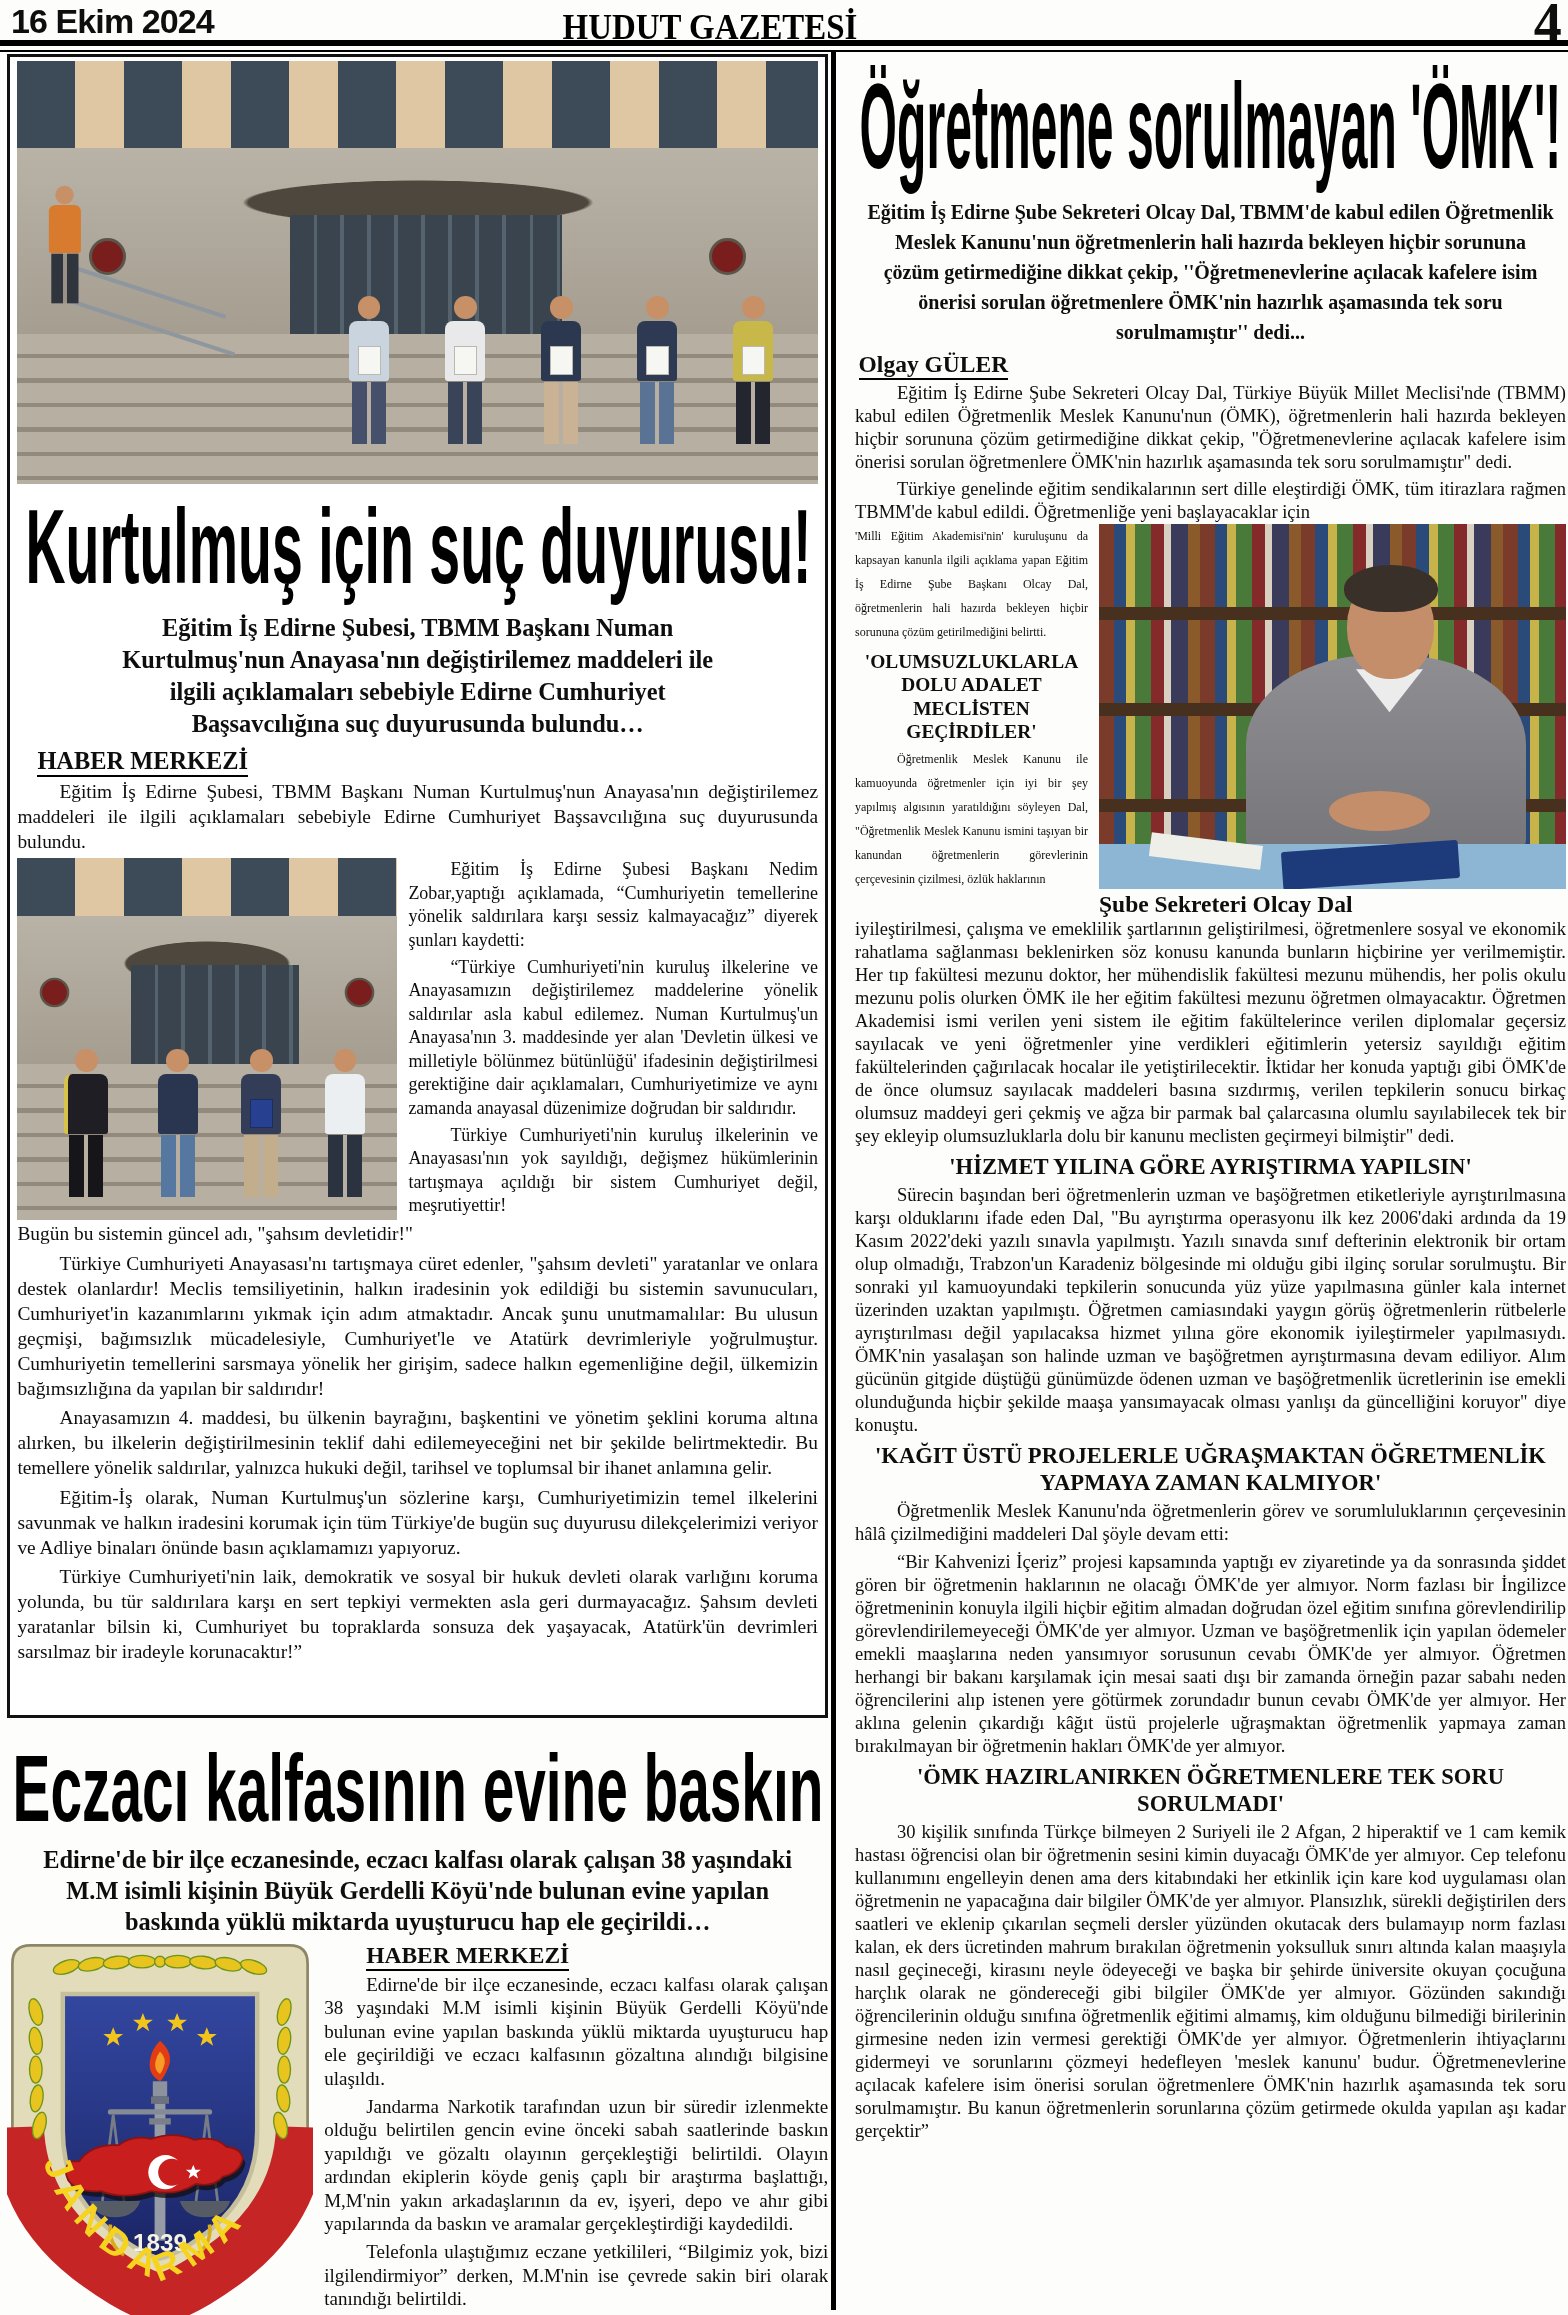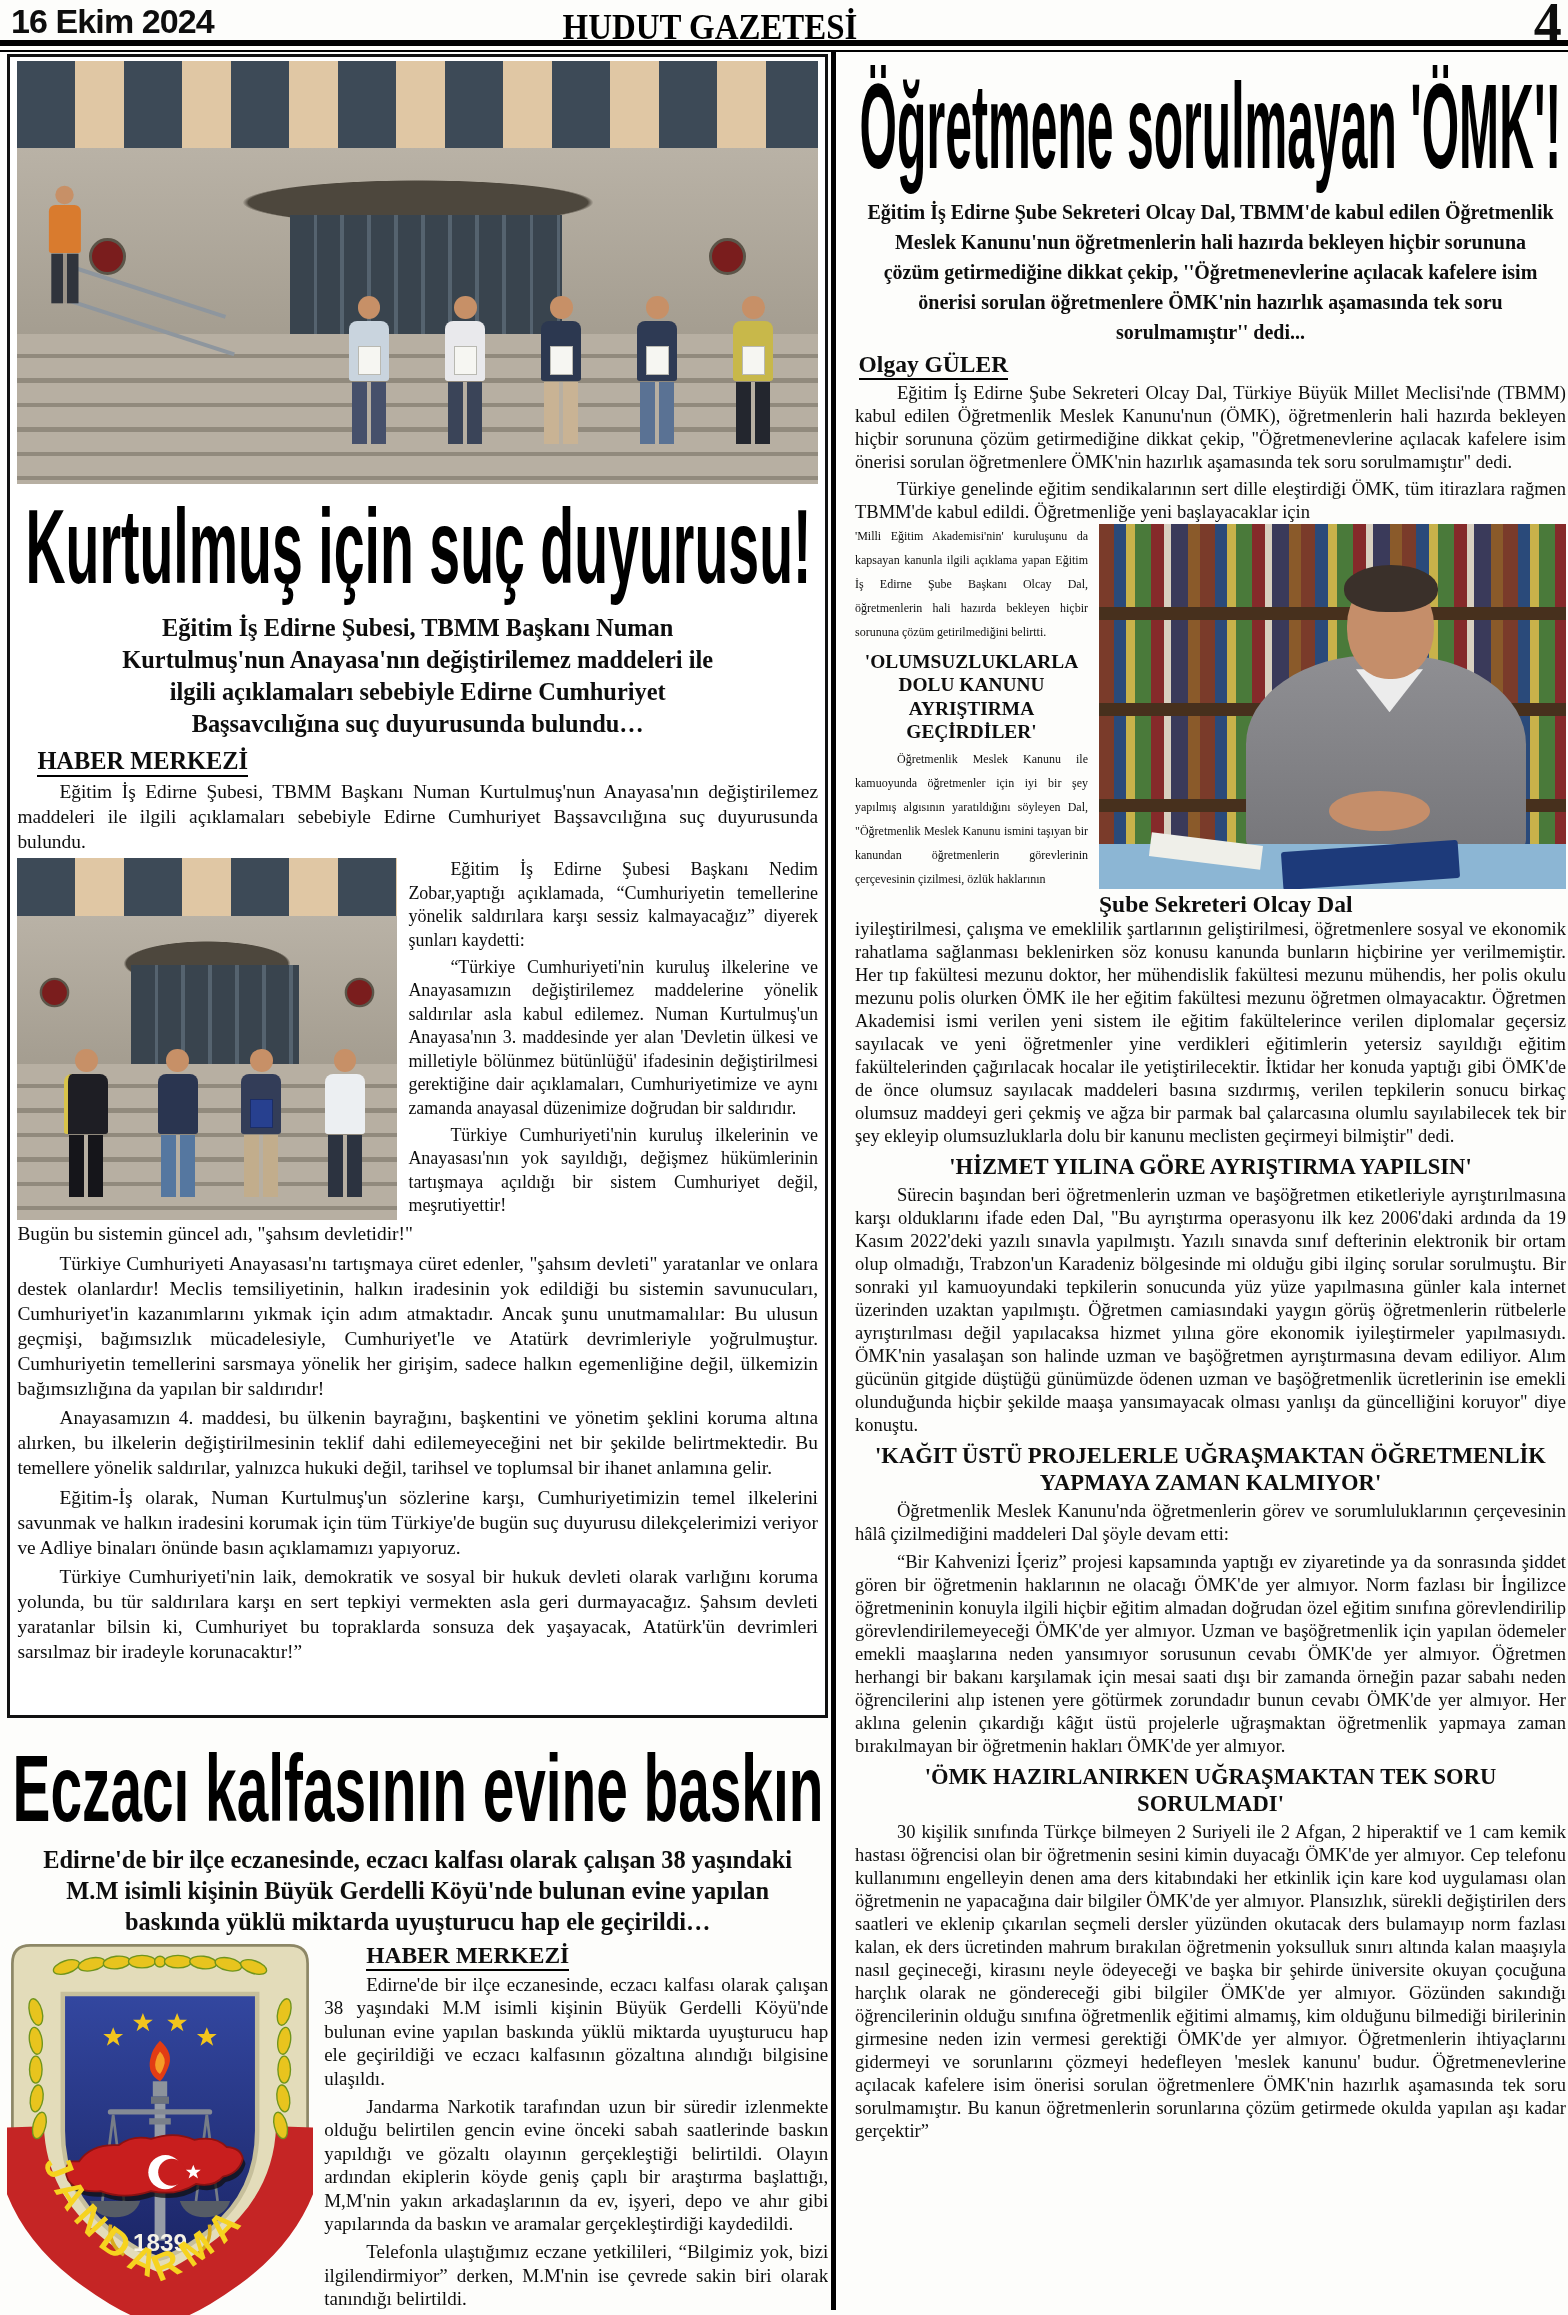--- a/index.html
+++ b/index.html
@@ -310,21 +310,21 @@
     <svg class="hl" width="709" height="138" viewBox="0 0 784 152">
       <text x="392" y="124" text-anchor="middle" font-size="134" textLength="776" lengthAdjust="spacingAndGlyphs">Öğretmene sorulmayan 'ÖMK'!</text>
     </svg>
     <div class="lead a2-lead">Eğitim İş Edirne Şube Sekreteri Olcay Dal, TBMM'de kabul edilen Öğretmenlik Meslek Kanunu'nun  öğretmenlerin hali hazırda bekleyen hiçbir sorununa çözüm getirmediğine dikkat çekip, ''Öğretmenevlerine açılacak kafelere isim önerisi sorulan öğretmenlere ÖMK'nin hazırlık aşamasında tek soru sorulmamıştır'' dedi...</div>
     <div><span class="byline a2-by">Olgay GÜLER</span></div>
     <p class="body">Eğitim İş Edirne Şube Sekreteri Olcay Dal, Türkiye Büyük Millet Meclisi'nde (TBMM) kabul edilen Öğretmenlik Meslek Kanunu'nun (ÖMK), öğretmenlerin hali hazırda bekleyen hiçbir sorununa çözüm getirmediğine dikkat çekip, "Öğretmenevlerine açılacak kafelere isim önerisi sorulan öğretmenlere ÖMK'nin hazırlık aşamasında tek soru sorulmamıştır" dedi.</p>
     <p class="body" style="margin-bottom:0;">Türkiye genelinde eğitim sendikalarının sert dille eleştirdiği ÖMK, tüm itirazlara rağmen TBMM'de kabul edildi. Öğretmenliğe yeni başlayacaklar için</p>
     <div class="row">
       <div class="narrow gap-r">
         <p class="body noind">'Milli Eğitim Akademisi'nin' kuruluşunu da kapsayan kanunla ilgili açıklama yapan Eğitim İş Edirne Şube Başkanı Olcay Dal, öğretmenlerin hali hazırda bekleyen hiçbir sorununa çözüm getirilmediğini belirtti.</p>
-        <div class="subhead">'OLUMSUZLUKLARLA DOLU KANUNU AYRIŞTIRMA GEÇİRDİLER'</div>
+        <div class="subhead">'OLUMSUZLUKLARLA DOLU ADALET MECLİSTEN GEÇİRDİLER'</div>
         <p class="body">Öğretmenlik Meslek Kanunu ile kamuoyunda öğretmenler için iyi bir şey yapılmış algısının yaratıldığını söyleyen Dal, "Öğretmenlik Meslek Kanunu ismini taşıyan bir kanundan öğretmenlerin görevlerinin çerçevesinin çizilmesi, özlük haklarının</p>
       </div>
       <div class="ph3wrap">
         <div class="ph3">
           <div class="shelves"></div>
           <div class="dal-torso"></div>
           <div class="dal-collar"></div>
           <div class="dal-head"></div>
           <div class="dal-hair"></div>
           <div class="dal-hands"></div>
@@ -334,18 +334,18 @@
         </div>
         <div class="caption">Şube Sekreteri Olcay Dal</div>
       </div>
     </div>
     <p class="body noind">iyileştirilmesi, çalışma ve emeklilik şartlarının geliştirilmesi, öğretmenlere sosyal ve ekonomik rahatlama sağlanması beklenirken söz konusu kanunda bunların hiçbirine yer verilmemiştir. Her tıp fakültesi mezunu doktor, her mühendislik fakültesi mezunu mühendis, her polis okulu mezunu polis olurken ÖMK ile her eğitim fakültesi mezunu öğretmen olmayacaktır. Öğretmen Akademisi ismi verilen yeni sistem ile eğitim fakültelerince verilen diplomalar geçersiz sayılacak ve yeni öğretmenler yine verdikleri eğitimlerin yetersiz sayıldığı eğitim fakültelerinden çağırılacak hocalar ile yetiştirilecektir. İktidar her konuda yaptığı gibi ÖMK'de de önce olumsuz sayılacak maddeleri basına sızdırmış, verilen tepkilerin sonucu birkaç olumsuz maddeyi geri çekmiş ve ağza bir parmak bal çalarcasına olumlu sayılabilecek tek bir şey ekleyip olumsuzluklarla dolu bir kanunu meclisten geçirmeyi bilmiştir" dedi.</p>
     <div class="subhead">'HİZMET YILINA GÖRE AYRIŞTIRMA YAPILSIN'</div>
     <p class="body">Sürecin başından beri öğretmenlerin uzman ve başöğretmen etiketleriyle ayrıştırılmasına karşı olduklarını ifade eden Dal, "Bu ayrıştırma operasyonu ilk kez 2006'daki ardında da 19 Kasım 2022'deki yazılı sınavla yapılmıştı. Yazılı sınavda sınıf defterinin elektronik bir ortam olup olmadığı, Trabzon'un Karadeniz bölgesinde mi olduğu gibi ilginç sorular sorulmuştu. Bir sonraki yıl kamuoyundaki tepkilerin sonucunda yüz yüze yapılmasına günler kala internet üzerinden uzaktan yapılmıştı. Öğretmen camiasındaki yaygın görüş öğretmenlerin rütbelerle ayrıştırılması değil yapılacaksa hizmet yılına göre ekonomik iyileştirmeler yapılmasıydı. ÖMK'nin yasalaşan son halinde uzman ve başöğretmen ayrıştırmasına devam ediliyor. Alım gücünün gitgide düştüğü günümüzde ödenen uzman ve başöğretmenlik ücretlerinin ise emekli olunduğunda hiçbir şekilde maaşa yansımayacak olması yanlışı da güncelliğini koruyor" diye konuştu.</p>
     <div class="subhead">'KAĞIT ÜSTÜ PROJELERLE UĞRAŞMAKTAN ÖĞRETMENLİK YAPMAYA ZAMAN KALMIYOR'</div>
     <p class="body">Öğretmenlik Meslek Kanunu'nda öğretmenlerin görev ve sorumluluklarının çerçevesinin hâlâ çizilmediğini maddeleri Dal şöyle devam etti:</p>
     <p class="body">“Bir Kahvenizi İçeriz” projesi kapsamında yaptığı ev ziyaretinde ya da sonrasında şiddet gören bir öğretmenin haklarının ne olacağı ÖMK'de yer almıyor. Norm fazlası bir İngilizce öğretmeninin konuyla ilgili hiçbir eğitim almadan doğrudan özel eğitim sınıfına görevlendirilip görevlendirilemeyeceği ÖMK'de yer almıyor. Uzman ve başöğretmenlik için yapılan ödemeler emekli maaşlarına neden yansımıyor sorusunun cevabı ÖMK'de yer almıyor. Öğretmen herhangi bir bakanı karşılamak için mesai saati dışı bir zamanda örneğin pazar sabahı neden öğrencilerini alıp istenen yere götürmek zorundadır bunun cevabı ÖMK'de yer almıyor. Her aklına gelenin çıkardığı kâğıt üstü projelerle uğraşmaktan öğretmenlik yapmaya zaman bırakılmayan bir öğretmenin hakları ÖMK'de yer almıyor.</p>
-    <div class="subhead">'ÖMK HAZIRLANIRKEN UĞRAŞMAKTAN TEK SORU SORULMADI'</div>
+    <div class="subhead">'ÖMK HAZIRLANIRKEN ÖĞRETMENLERE TEK SORU SORULMADI'</div>
     <p class="body">30 kişilik sınıfında Türkçe bilmeyen 2 Suriyeli ile 2 Afgan, 2 hiperaktif ve 1 cam kemik hastası öğrencisi olan bir öğretmenin sesini kimin duyacağı ÖMK'de yer almıyor. Cep telefonu kullanımını engelleyin denen ama ders kitabındaki her etkinlik için kare kod uygulaması olan öğretmenin ne yapacağına dair bilgiler ÖMK'de yer almıyor. Plansızlık, sürekli değiştirilen ders saatleri ve eklenip çıkarılan seçmeli dersler yüzünden okutacak ders bulamayıp norm fazlası kalan, ek ders ücretinden mahrum bırakılan öğretmenin yoksulluk sınırı altında kalan maaşıyla nasıl geçineceği, kirasını neyle ödeyeceği ve başka bir şehirde üniversite okuyan çocuğuna harçlık olarak ne göndereceği gibi bilgiler ÖMK'de yer almıyor. Gözünden sakındığı öğrencilerinin olduğu sınıfına öğretmenlik eğitimi almamış, kim olduğunu bilmediği birilerinin girmesine neden izin vermesi gerektiği ÖMK'de yer almıyor. Öğretmenlerin ihtiyaçlarını gidermeyi ve sorunlarını çözmeyi hedefleyen 'meslek kanunu' budur. Öğretmenevlerine açılacak kafelere isim önerisi sorulan öğretmenlere ÖMK'nin hazırlık aşamasında tek soru sorulmamıştır. Bu kanun öğretmenlerin sorunlarına çözüm getirmede okulda yapılan aşı kadar gerçektir”</p>
   </div>
 
 </div>
 
 
 </body></html>

